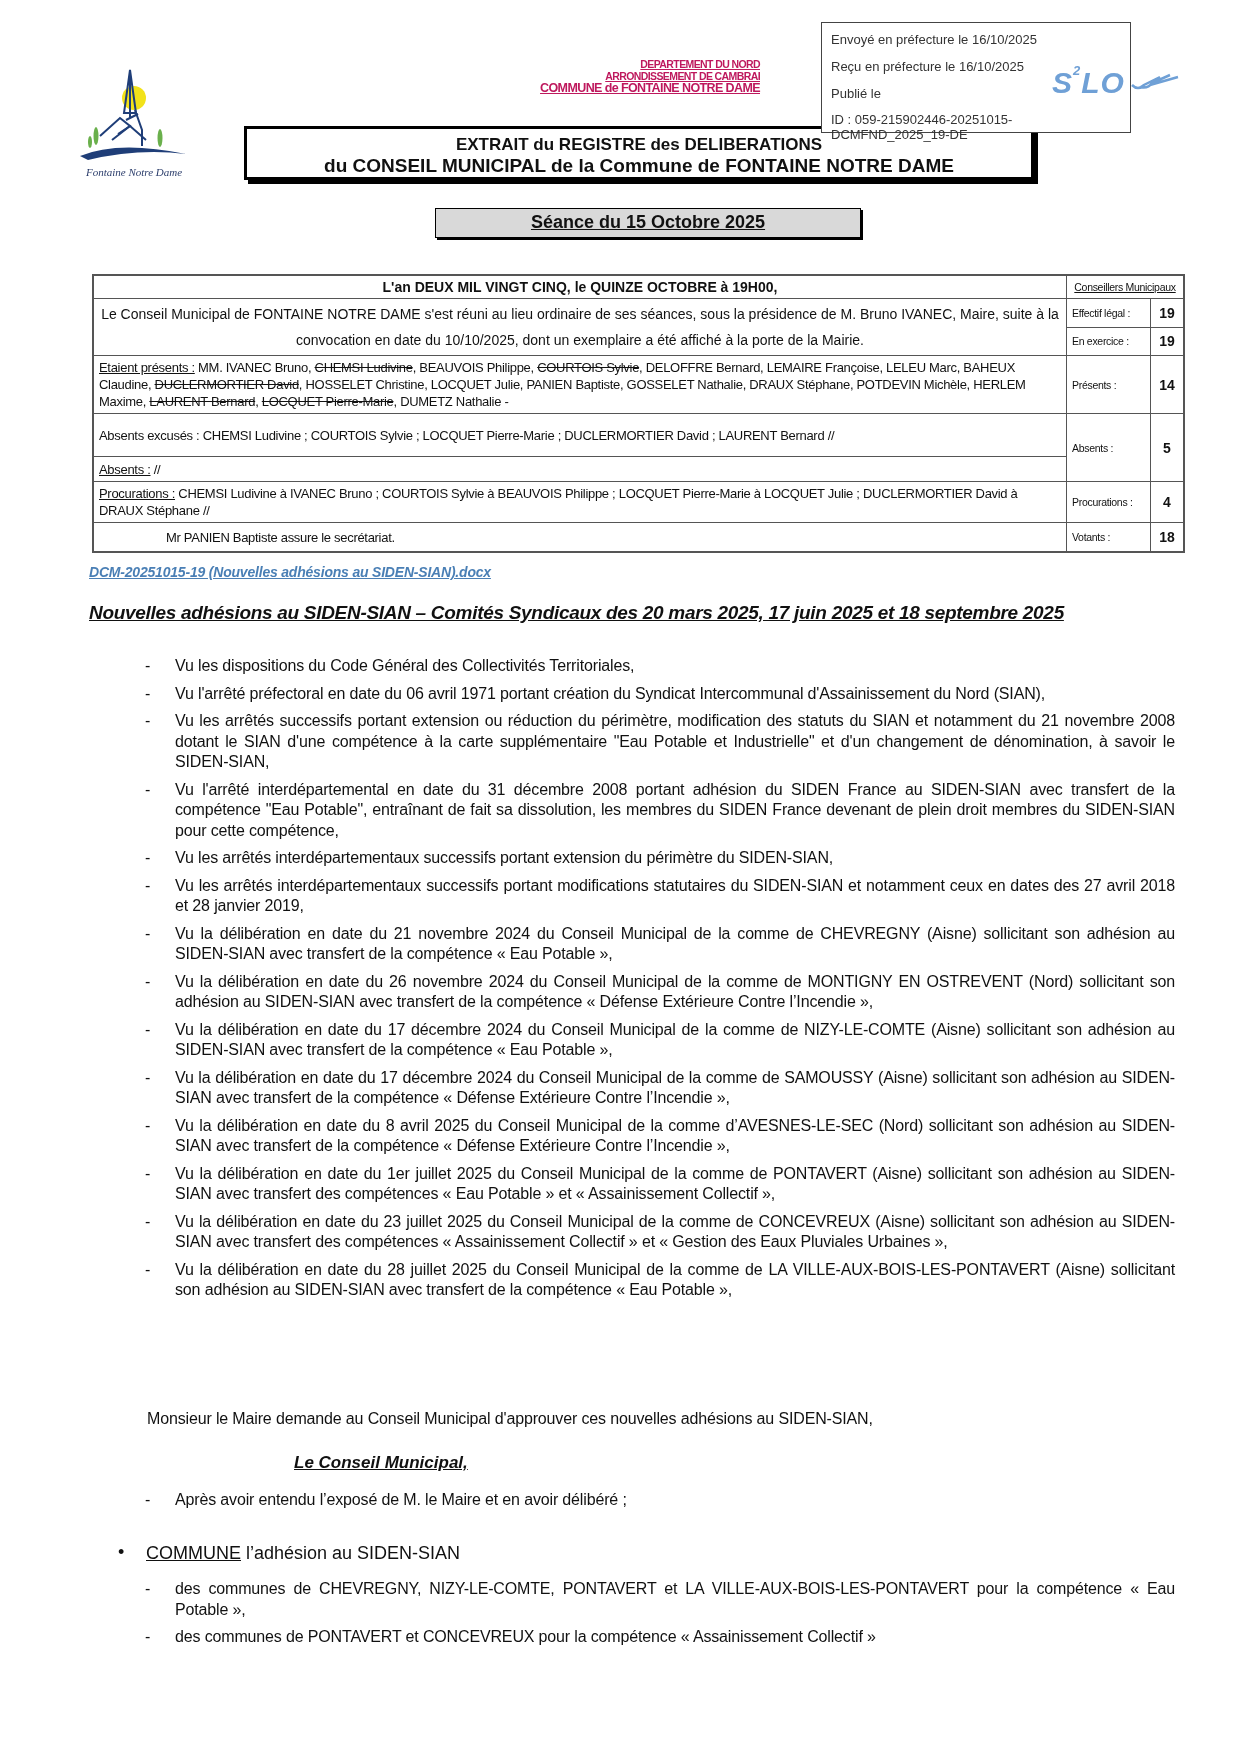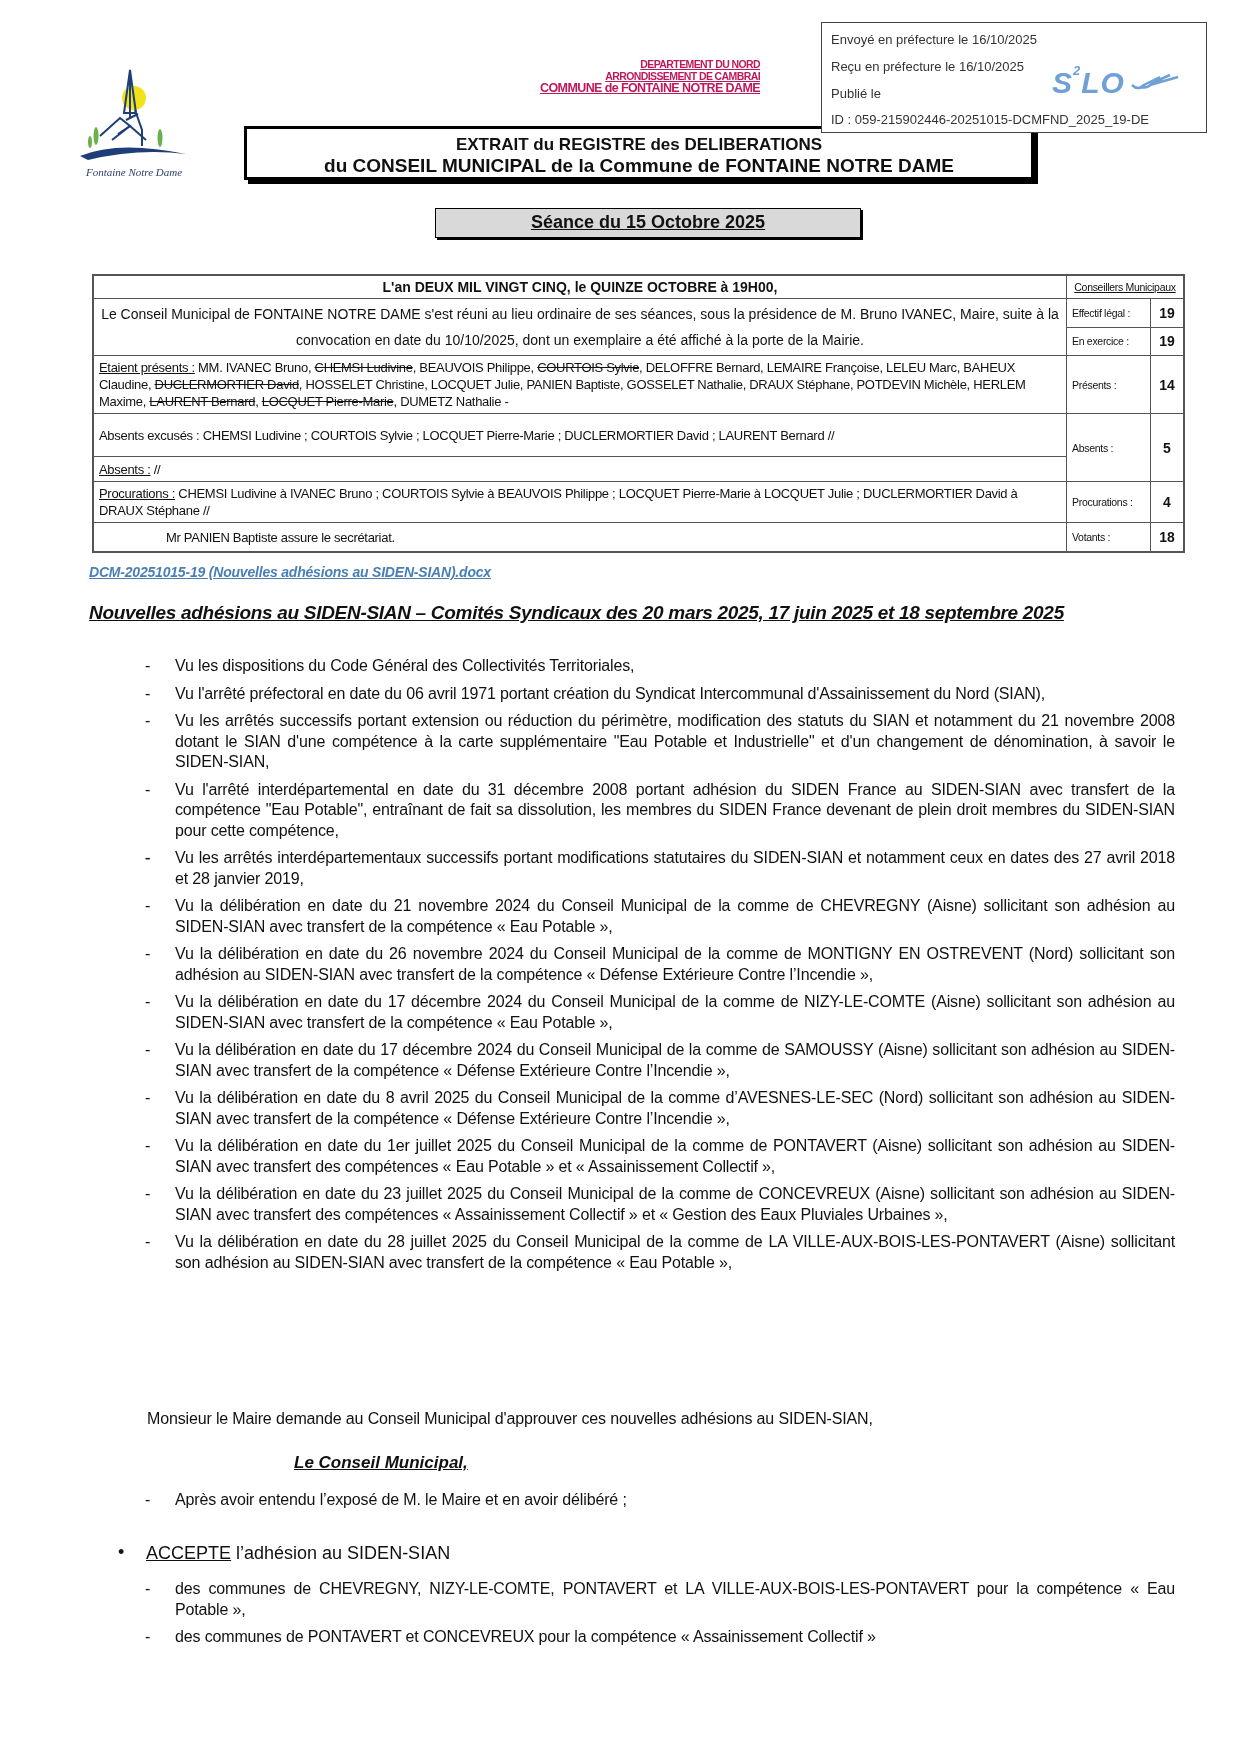--- a/index.html
+++ b/index.html
@@ -13,21 +13,21 @@
        font-family:"Liberation Serif", serif; font-style:italic; font-size:11px; color:#2b3d6b; }
 
   
   .dept { left:470px; top:58px; width:290px; text-align:right; font-family:"Liberation Sans Narrow","Liberation Sans",sans-serif;
           font-weight:bold; color:#be185d; text-decoration:underline; letter-spacing:-0.6px; line-height:12px; }
   .dept .l1 { font-size:10.5px; }
   .dept .l2 { font-size:10.5px; }
   .dept .l3 { font-size:12.5px; }
 
   
-  .stamp { left:821px; top:22px; width:386px; height:111px; border:1.5px solid #444; background:#fff; box-sizing:border-box; z-index:3; }
+  .stamp { left:821px; top:22px; width:310px; height:111px; border:1.5px solid #444; background:#fff; box-sizing:border-box; z-index:3; }
   .stamp .row { position:absolute; left:9px; font-size:13px; color:#333; }
   .stamp .r1 { top:9px; } .stamp .r2 { top:36px; } .stamp .r3 { top:63px; } .stamp .r4 { top:89px; }
   .s2lo { position:absolute; left:230px; top:40px; font-size:30px; font-weight:bold; font-style:italic; color:#6fa0d6; letter-spacing:1px; }
   .s2lo sup { font-size:13px; vertical-align:18px; }
   .s2lo svg { position:absolute; left:78px; top:10px; }
 
   
   .title-box { left:244px; top:126px; width:790px; height:54px; border:3px solid #000; box-sizing:border-box;
                box-shadow:4px 4px 0 #000; text-align:center; }
   .title-box .t1 { font-size:17px; font-weight:bold; margin-top:6px; line-height:20px; }
@@ -172,21 +172,21 @@
 
 <div class="abs filelink">DCM-20251015-19 (Nouvelles adhésions au SIDEN-SIAN).docx</div>
 
 <div class="abs subject">Nouvelles adhésions au SIDEN-SIAN – Comités Syndicaux des 20 mars 2025, 17 juin 2025 et 18 septembre 2025</div>
 
 <div class="abs list vu" id="vu-list">
     <div class="item"><span class="dash">-</span><span>Vu les dispositions du Code Général des Collectivités Territoriales,</span></div>
     <div class="item"><span class="dash">-</span><span>Vu l'arrêté préfectoral en date du 06 avril 1971 portant création du Syndicat Intercommunal d'Assainissement du Nord (SIAN),</span></div>
     <div class="item"><span class="dash">-</span><span>Vu les arrêtés successifs portant extension ou réduction du périmètre, modification des statuts du SIAN et notamment du 21 novembre 2008 dotant le SIAN d'une compétence à la carte supplémentaire "Eau Potable et Industrielle" et d'un changement de dénomination, à savoir le SIDEN-SIAN,</span></div>
     <div class="item"><span class="dash">-</span><span>Vu l'arrêté interdépartemental en date du 31 décembre 2008 portant adhésion du SIDEN France au SIDEN-SIAN avec transfert de la compétence "Eau Potable", entraînant de fait sa dissolution, les membres du SIDEN France devenant de plein droit membres du SIDEN-SIAN pour cette compétence,</span></div>
-    <div class="item"><span class="dash">-</span></div>
+    <div class="item"><span class="dash">-</span><span>Vu les arrêtés interdépartementaux successifs portant extension du périmètre du SIDEN-SIAN,</span></div>
     <div class="item"><span class="dash">-</span><span>Vu les arrêtés interdépartementaux successifs portant modifications statutaires du SIDEN-SIAN et notamment ceux en dates des 27 avril 2018 et 28 janvier 2019,</span></div>
     <div class="item"><span class="dash">-</span><span>Vu la délibération en date du 21 novembre 2024 du Conseil Municipal de la comme de CHEVREGNY (Aisne) sollicitant son adhésion au SIDEN-SIAN avec transfert de la compétence « Eau Potable »,</span></div>
     <div class="item"><span class="dash">-</span><span>Vu la délibération en date du 26 novembre 2024 du Conseil Municipal de la comme de MONTIGNY EN OSTREVENT (Nord) sollicitant son adhésion au SIDEN-SIAN avec transfert de la compétence « Défense Extérieure Contre l’Incendie »,</span></div>
     <div class="item"><span class="dash">-</span><span>Vu la délibération en date du 17 décembre 2024 du Conseil Municipal de la comme de NIZY-LE-COMTE (Aisne) sollicitant son adhésion au SIDEN-SIAN avec transfert de la compétence « Eau Potable »,</span></div>
     <div class="item"><span class="dash">-</span><span>Vu la délibération en date du 17 décembre 2024 du Conseil Municipal de la comme de SAMOUSSY (Aisne) sollicitant son adhésion au SIDEN-SIAN avec transfert de la compétence « Défense Extérieure Contre l’Incendie »,</span></div>
     <div class="item"><span class="dash">-</span><span>Vu la délibération en date du 8 avril 2025 du Conseil Municipal de la comme d’AVESNES-LE-SEC (Nord) sollicitant son adhésion au SIDEN-SIAN avec transfert de la compétence « Défense Extérieure Contre l’Incendie »,</span></div>
     <div class="item"><span class="dash">-</span><span>Vu la délibération en date du 1er juillet 2025 du Conseil Municipal de la comme de PONTAVERT (Aisne) sollicitant son adhésion au SIDEN-SIAN avec transfert des compétences « Eau Potable » et « Assainissement Collectif »,</span></div>
     <div class="item"><span class="dash">-</span><span>Vu la délibération en date du 23 juillet 2025 du Conseil Municipal de la comme de CONCEVREUX (Aisne) sollicitant son adhésion au SIDEN-SIAN avec transfert des compétences « Assainissement Collectif » et « Gestion des Eaux Pluviales Urbaines »,</span></div>
     <div class="item"><span class="dash">-</span><span>Vu la délibération en date du 28 juillet 2025 du Conseil Municipal de la comme de LA VILLE-AUX-BOIS-LES-PONTAVERT (Aisne) sollicitant son adhésion au SIDEN-SIAN avec transfert de la compétence « Eau Potable »,</span></div>
   </div>
@@ -194,19 +194,19 @@
 <div class="abs monsieur" style="font-family:'Liberation Sans Narrow','Liberation Sans',sans-serif;">Monsieur le Maire demande au Conseil Municipal d'approuver ces nouvelles adhésions au SIDEN-SIAN,</div>
 
 <div class="abs lecm">Le Conseil Municipal,</div>
 
 <div class="abs list apres">
   <div class="item"><span class="dash">-</span><span>Après avoir entendu l’exposé de M. le Maire et en avoir délibéré ;</span></div>
 </div>
 
 <div class="abs accept">
   <span class="bullet">•</span>
-  <span class="txt"><span class="u">ACCEPTE</span><span> l’adhésion au SIDEN-SIAN</span></span>
+  <span class="txt"><span class="u">COMMUNE</span><span> l’adhésion au SIDEN-SIAN</span></span>
 </div>
 
 <div class="abs list acc-list" id="acc-list">
     <div class="item"><span class="dash">-</span><span>des communes de CHEVREGNY, NIZY-LE-COMTE, PONTAVERT et LA VILLE-AUX-BOIS-LES-PONTAVERT pour la compétence « Eau Potable »,</span></div>
     <div class="item"><span class="dash">-</span><span>des communes de PONTAVERT et CONCEVREUX pour la compétence « Assainissement Collectif »</span></div>
   </div>
 
 </body></html>

